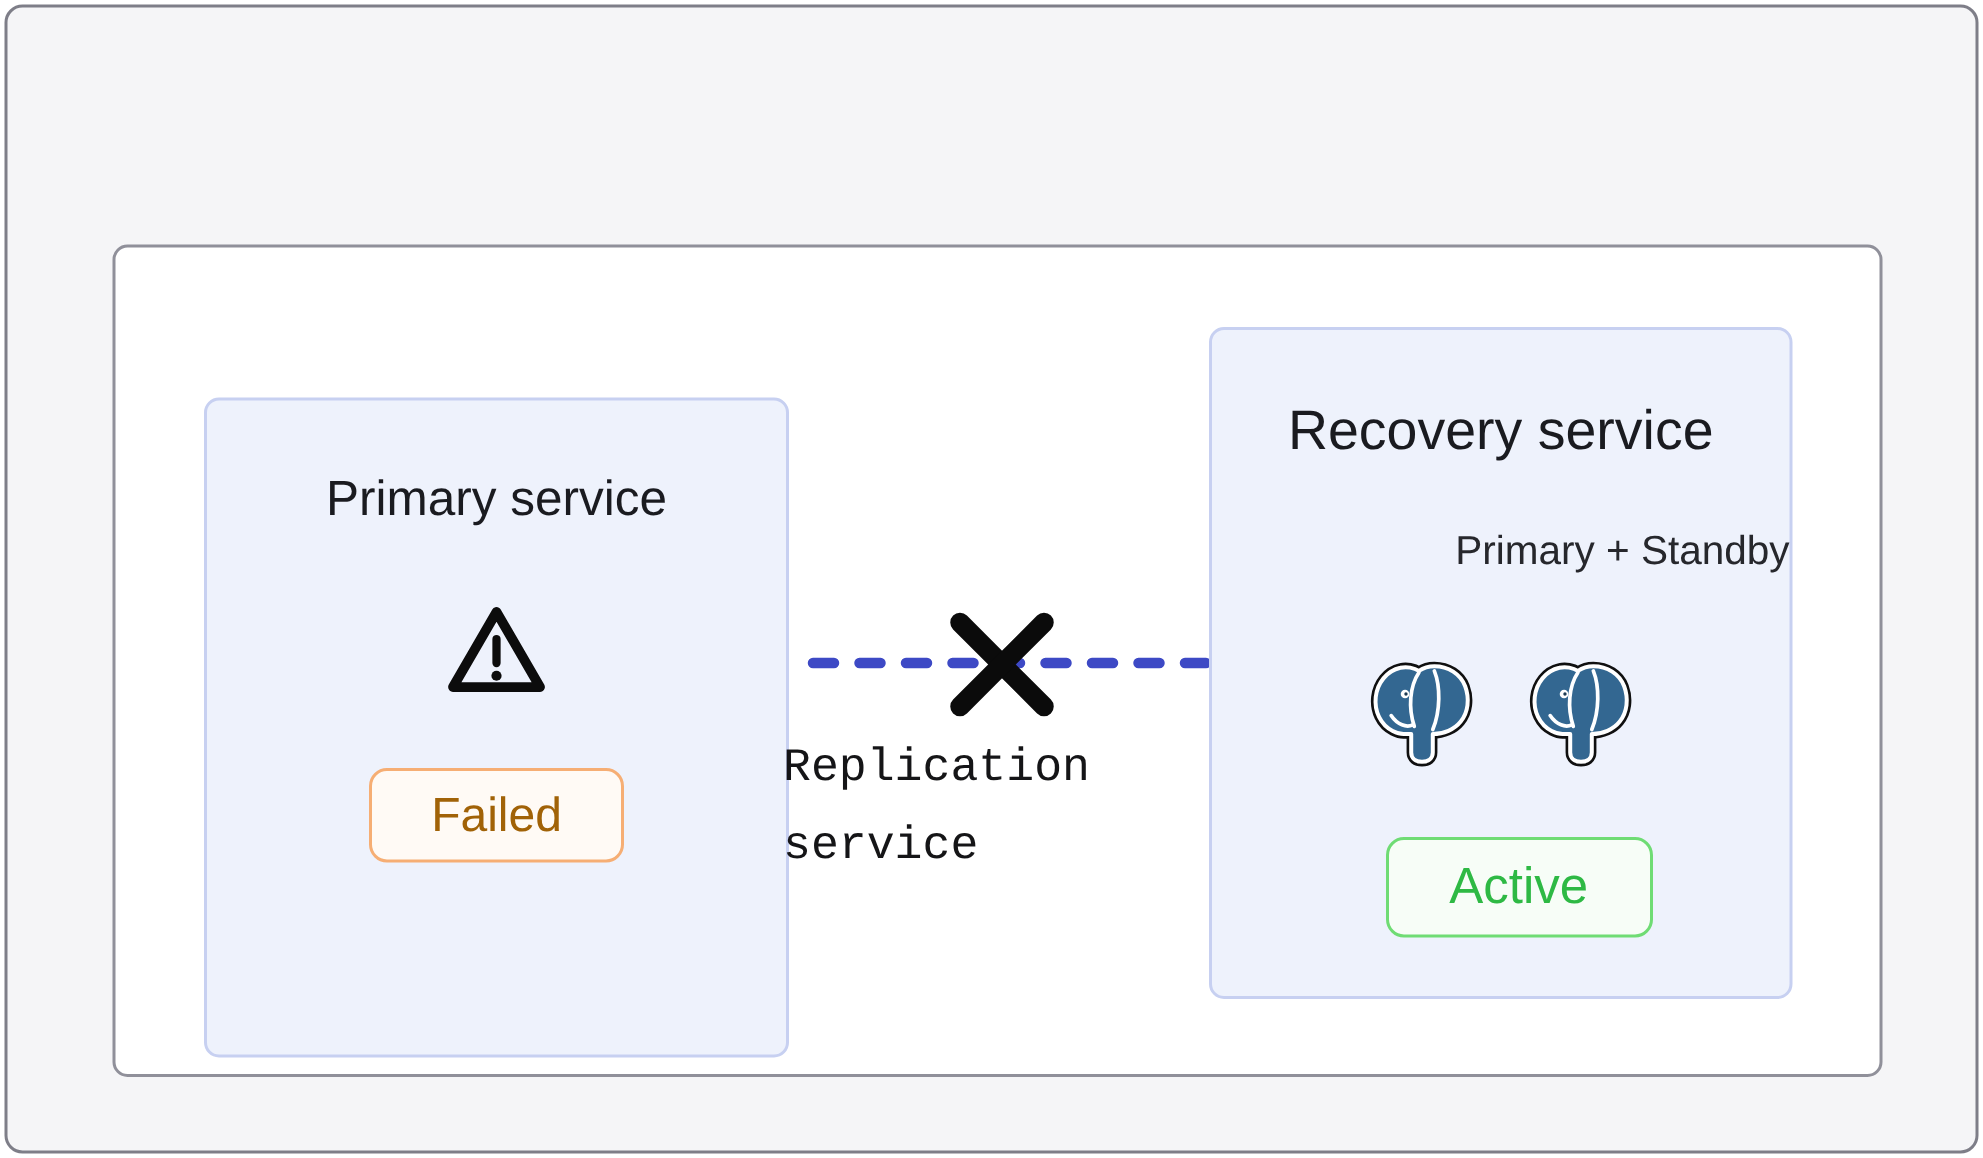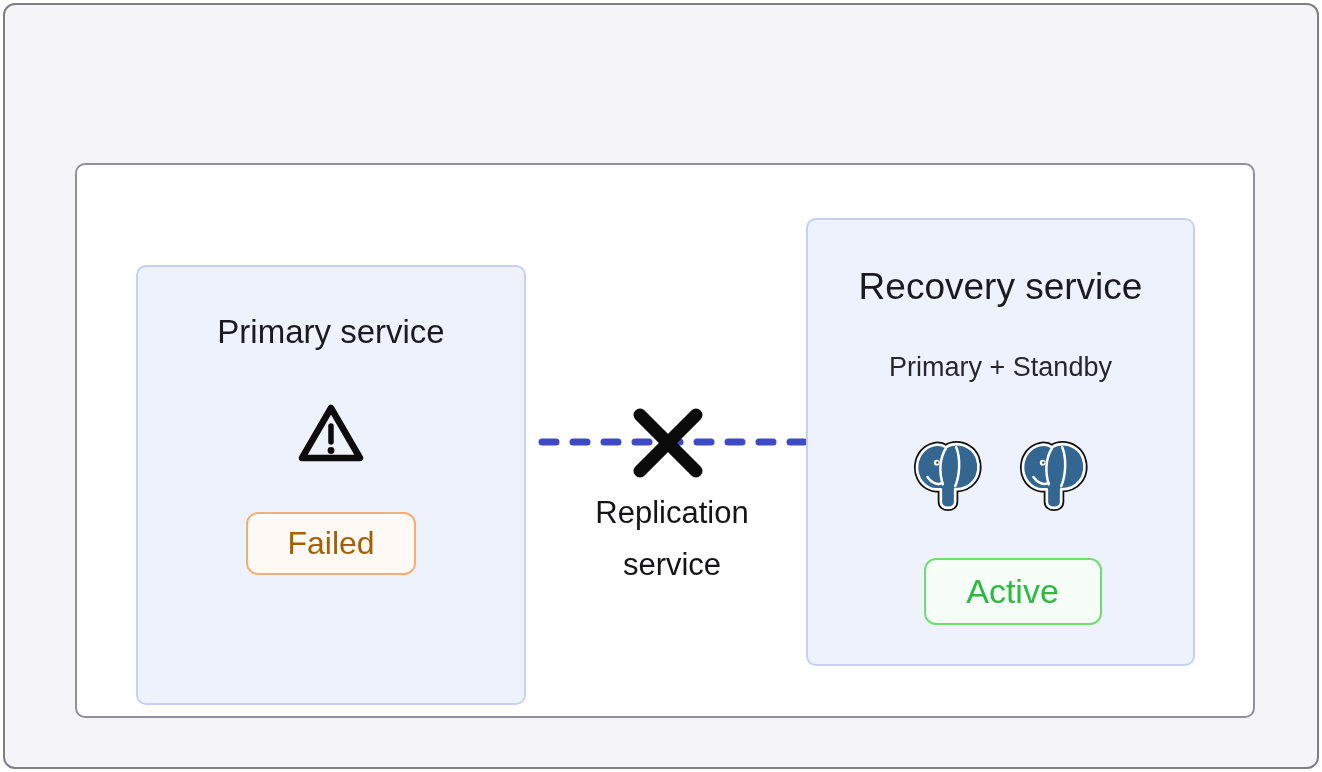--- a/index.html
+++ b/index.html
@@ -22,21 +22,21 @@
   .service-box{
     position:absolute;background:#eef2fc;border:2px solid #c7d0f1;
     border-radius:10px;box-sizing:border-box;
   }
   .box-primary{left:59px;top:100px;width:390px;height:440px;}
   .box-recovery{left:729px;top:53px;width:389px;height:448px;padding-left:42px;}
   .box-title{position:absolute;left:0;right:0;text-align:center;color:#1a1b20;}
   .primary-title{top:46px;font-size:33px;}
   .recovery-title{top:46px;font-size:37px;}
   .recovery-subtitle{
-    position:absolute;left:0;right:0;top:132px;text-align:center;
+    position:absolute;left:0;right:0;top:132px;text-align:right;
     font-size:27px;color:#26272c;
   }
   .warning-wrap{position:absolute;left:0;right:0;top:134px;text-align:center;}
   .badge{
     position:absolute;left:50%;transform:translateX(-50%);
     border-radius:12px;text-align:center;box-sizing:border-box;
   }
   .badge-failed{
     top:245px;width:170px;height:63px;line-height:59px;font-size:32px;
     color:#a16207;background:#fffaf5;border:2px solid #f6ae74;
@@ -45,22 +45,22 @@
     top:338px;width:178px;height:67px;line-height:63px;font-size:34px;
     color:#2eb944;background:#f7fdf7;border:2px solid #6fdc74;margin-left:12px;
   }
   .elephant-row{
     position:absolute;left:0;right:0;top:218px;
     display:flex;justify-content:center;gap:30px;
   }
   .dash-line{position:absolute;left:460px;top:270px;}
   .x-mark{position:absolute;left:551px;top:238px;}
   .connector-label{
-    position:absolute;left:445px;top:322px;width:300px;text-align:center;
-    font-size:31px;line-height:52px;color:#151517;
+    position:absolute;left:445px;top:322px;width:300px;text-align:left;
+    font-size:31px;line-height:52px;color:#151517;font-family:Liberation Mono, monospace;
   }
 </style>
 </head>
 <body>
 
 <div class="frame">
 
   <div class="canvas">
 
     <div class="service-box box-primary">

